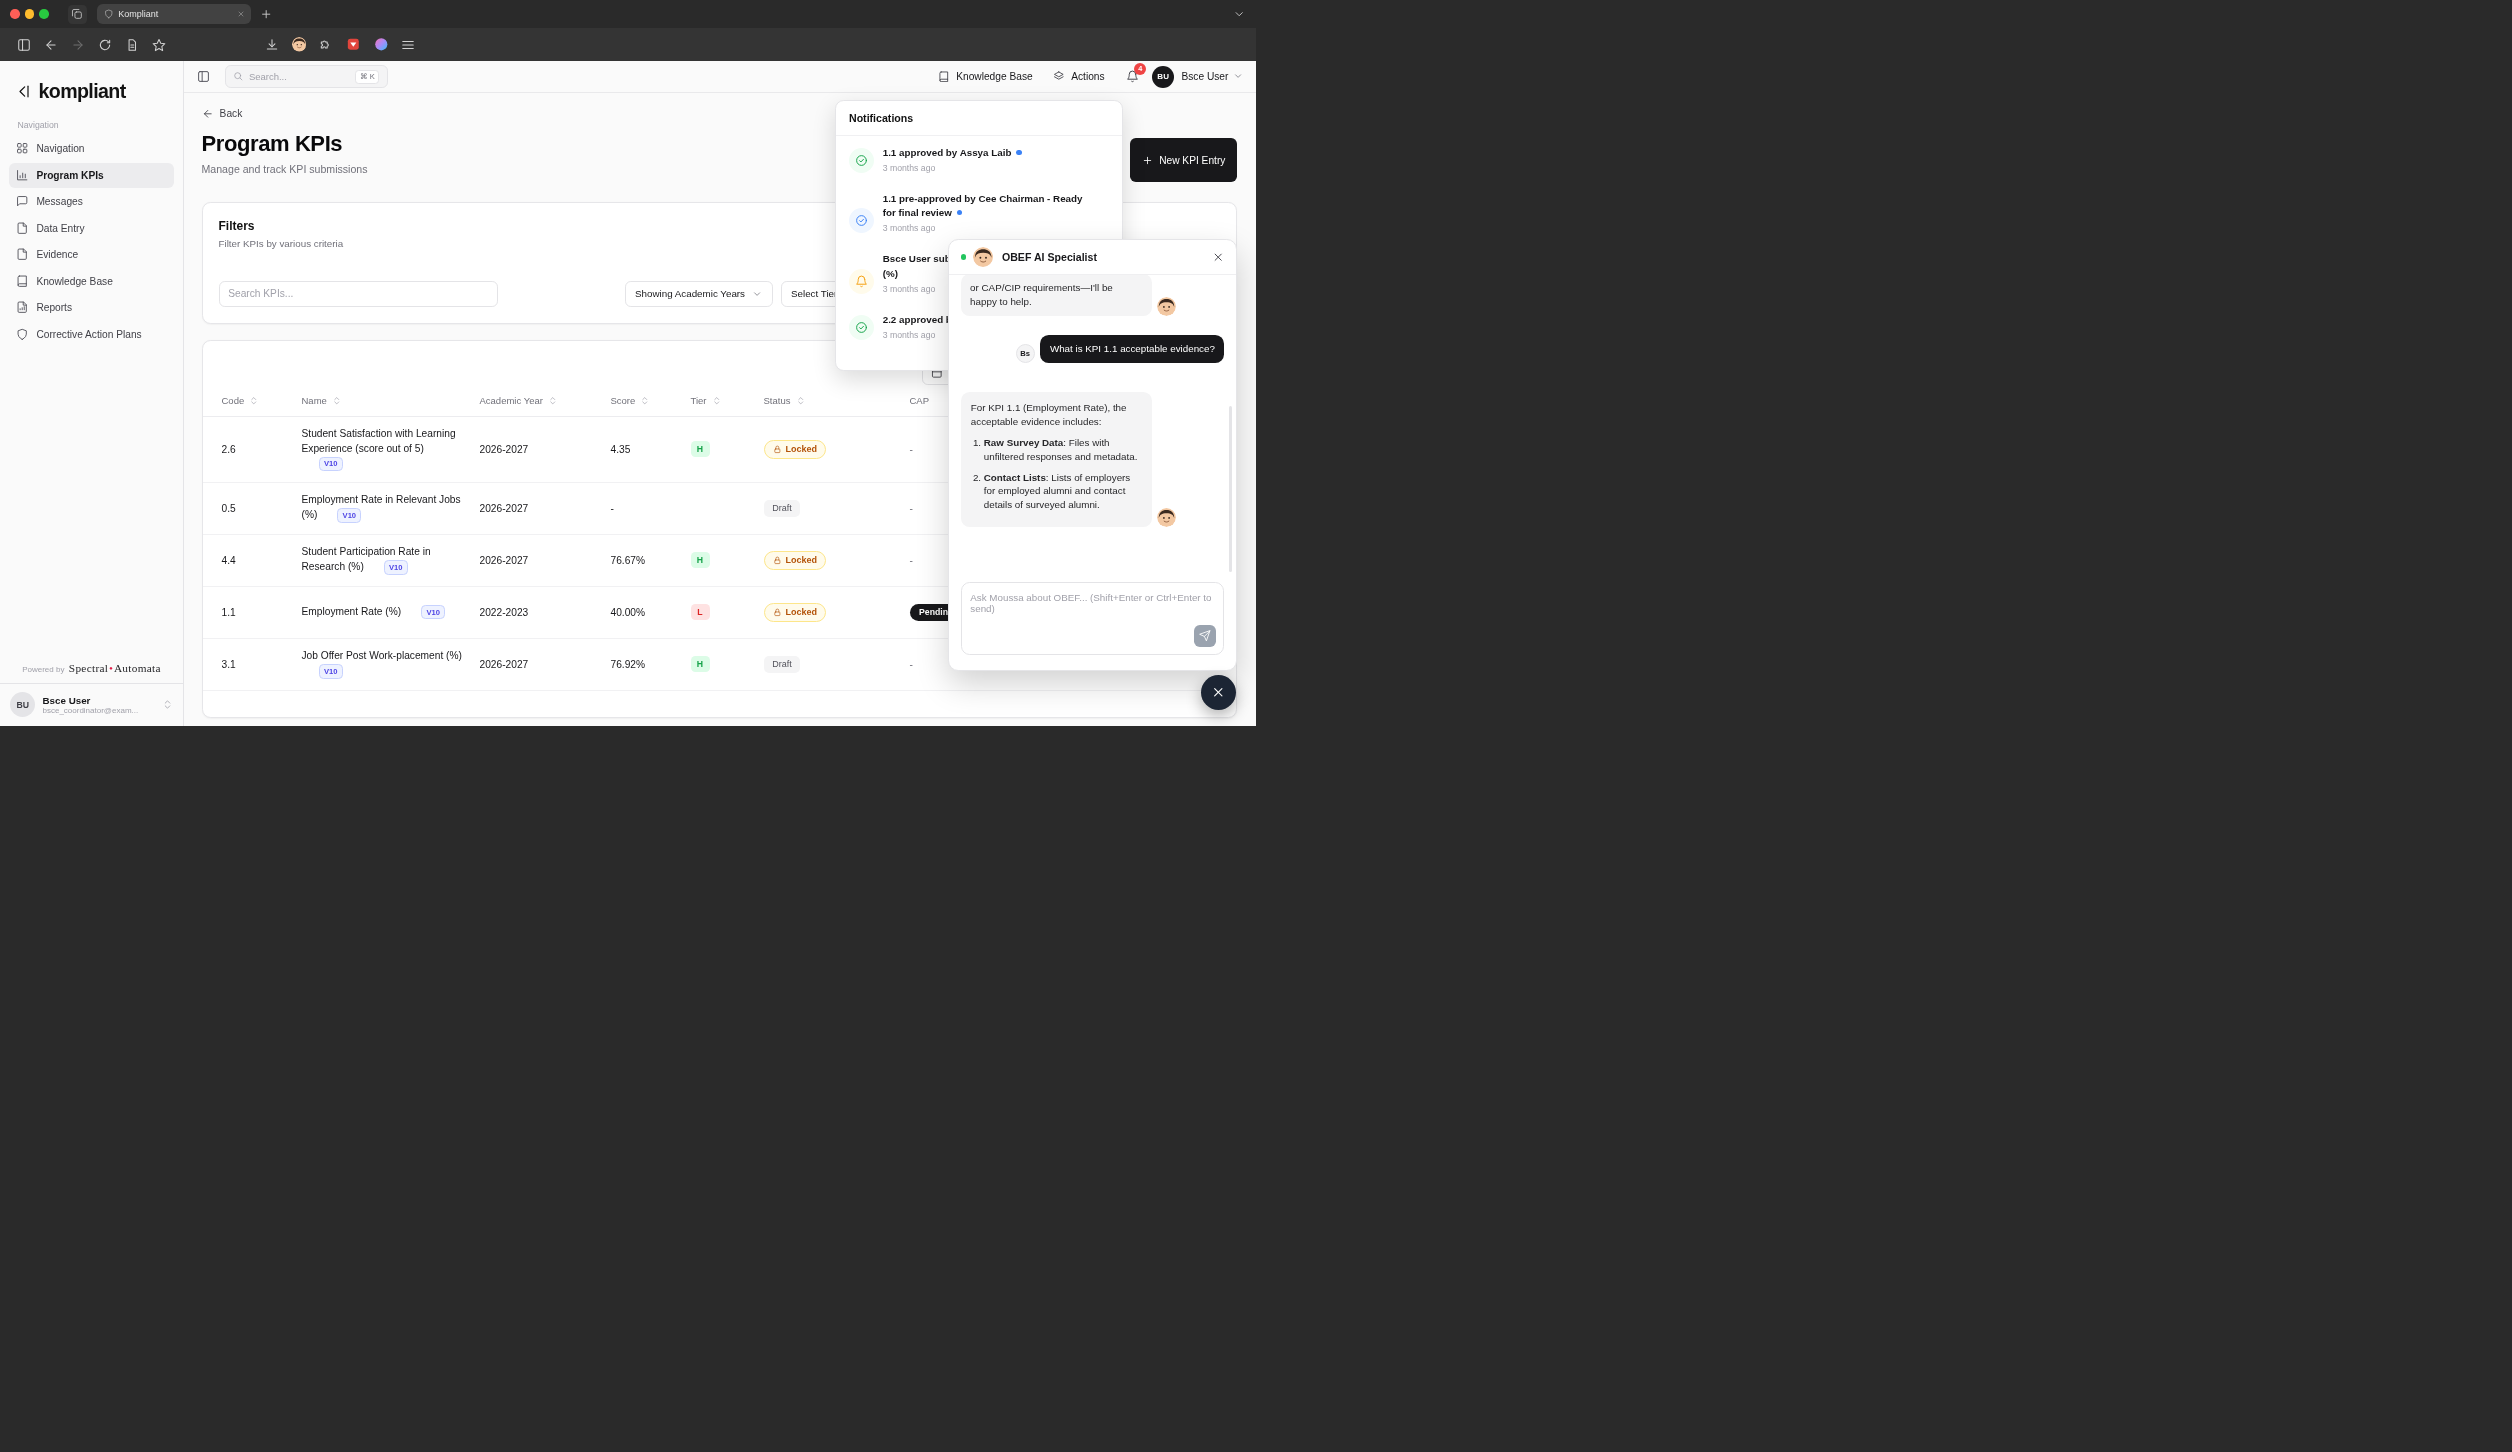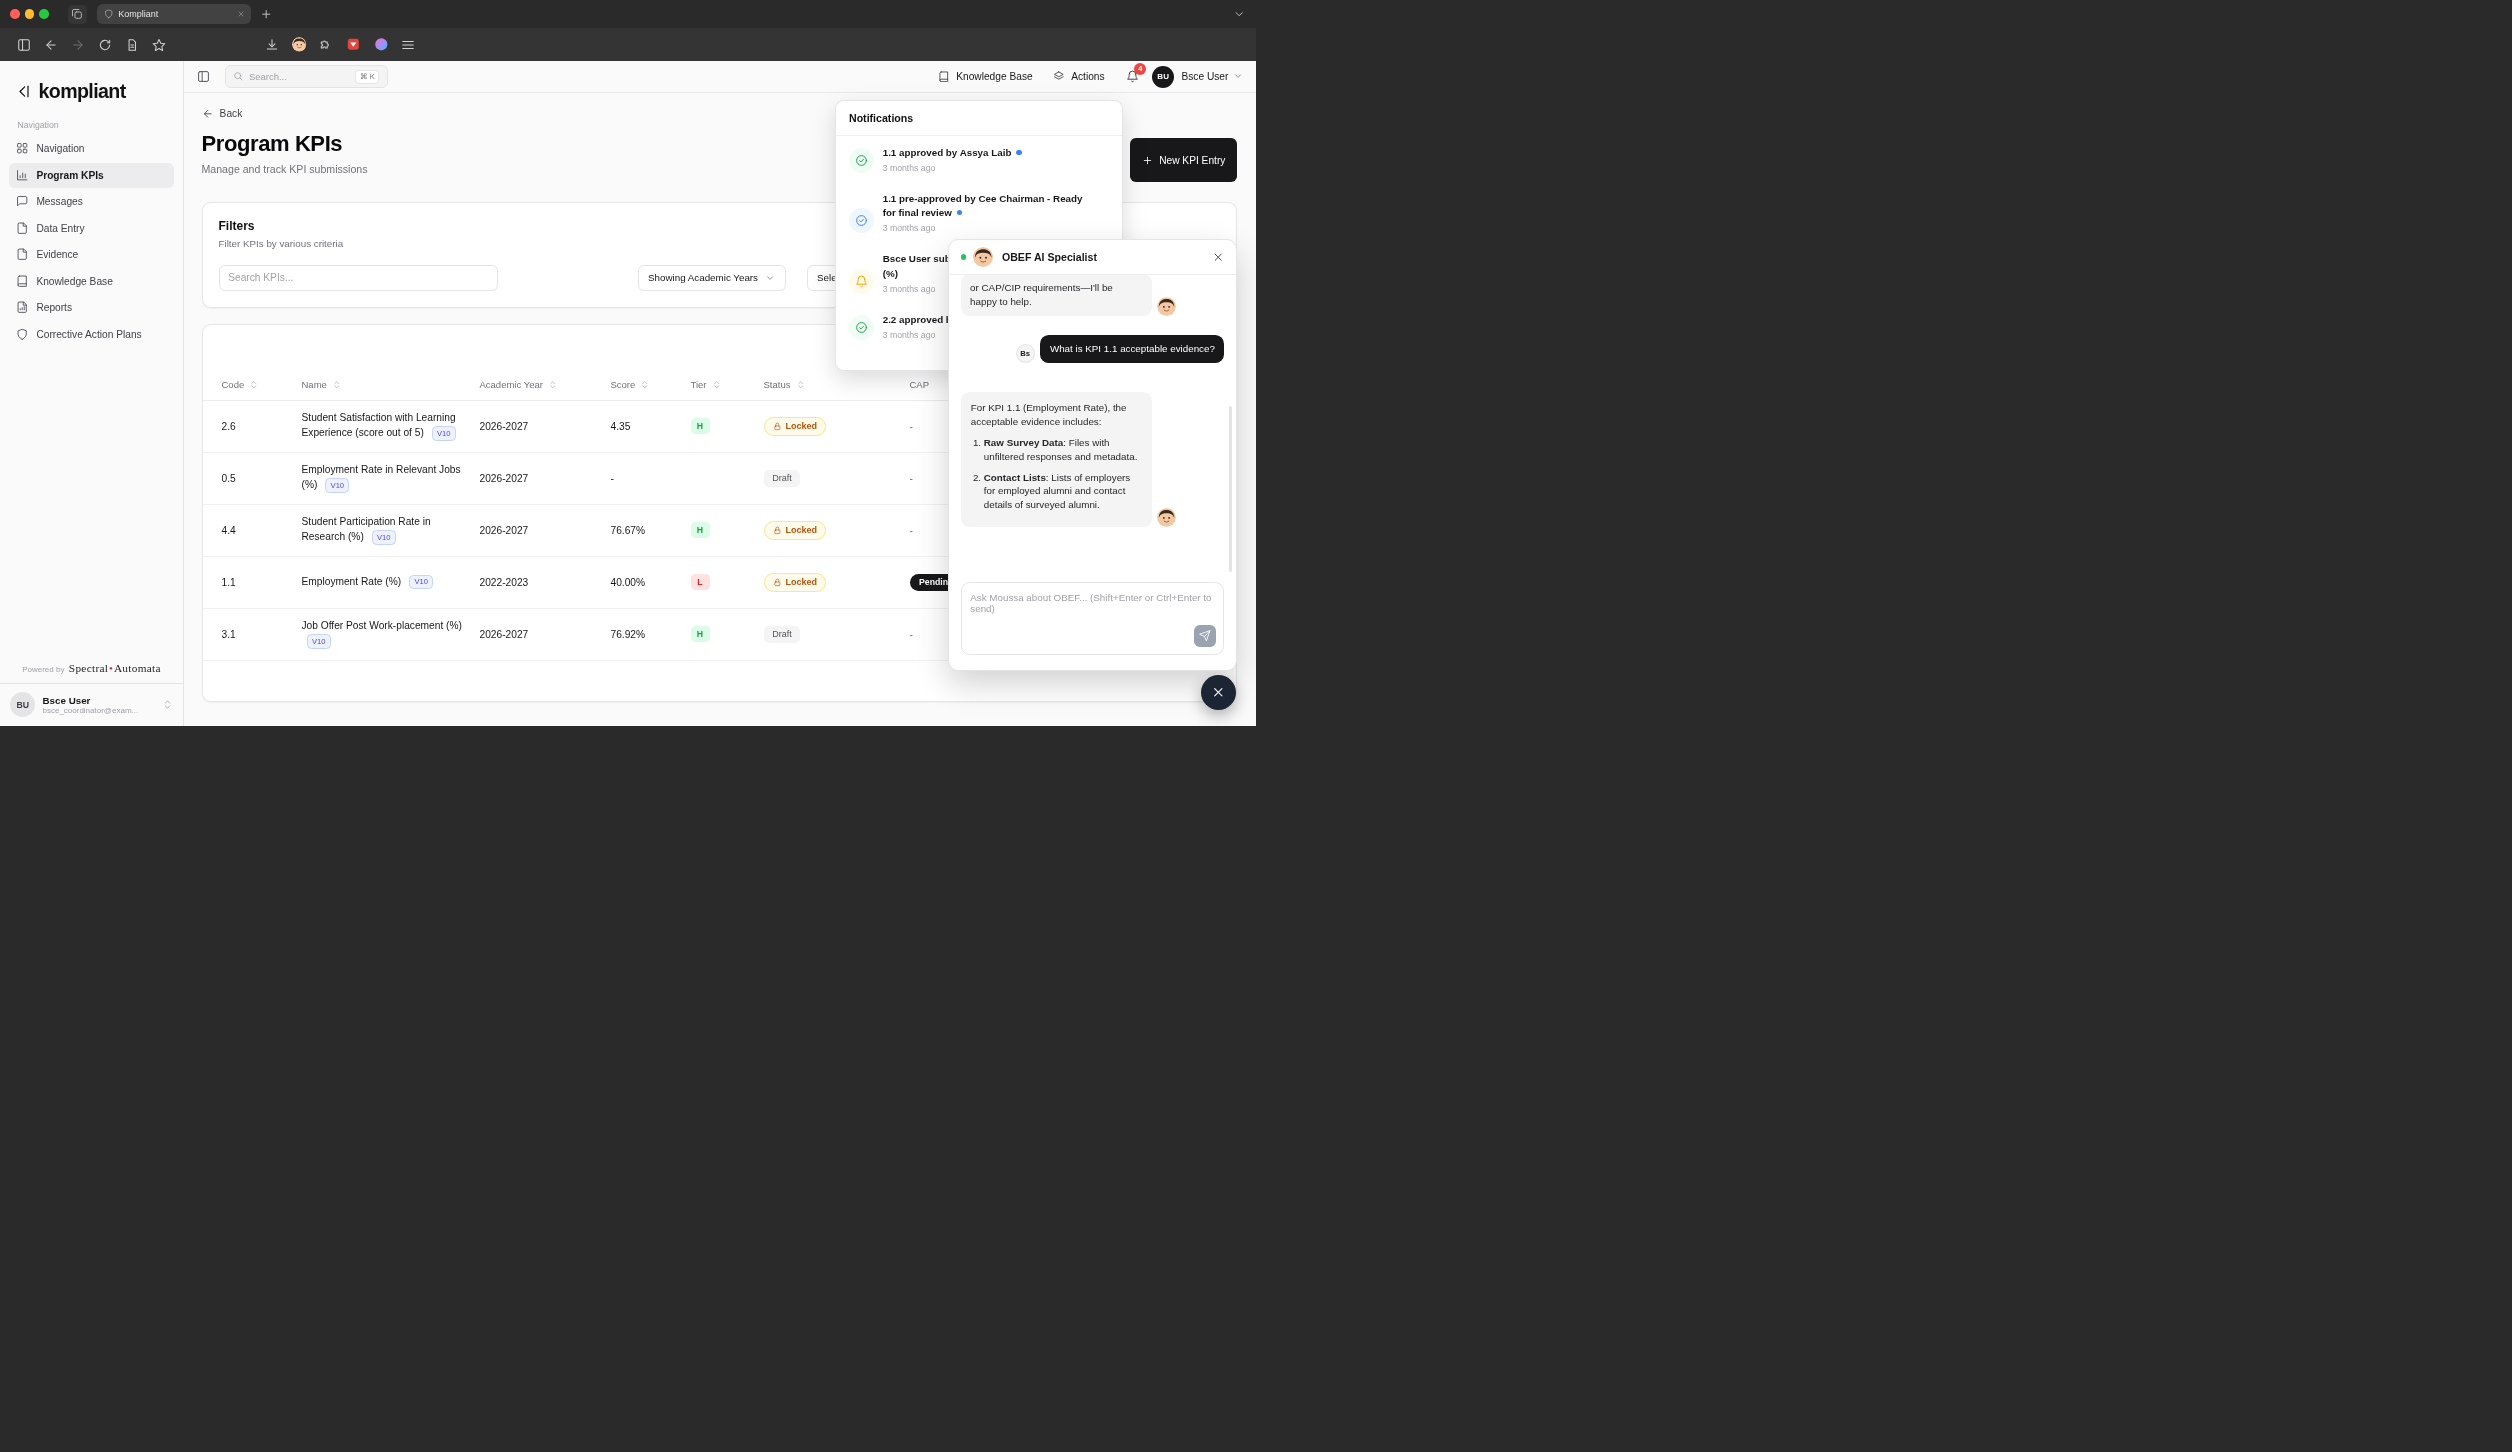--- a/index.html
+++ b/index.html
@@ -79,42 +79,42 @@
 .back-row [data-icon]{width:11.6px;height:11.6px}
 .title-row{display:flex;justify-content:space-between;align-items:flex-start;margin-top:11.6px}
 h1{font-size:22px;font-weight:700;color:#09090b;letter-spacing:-0.4px}
 .subtitle{font-size:10.6px;color:#71717a;margin-top:5.8px}
 .btn-primary{background:var(--primary,#18181b);color:#fff;border:none;border-radius:5.8px;padding:0 11.6px;height:44px;font-size:10.2px;font-family:inherit;display:flex;gap:6.5px;align-items:center;margin-top:7.3px;cursor:pointer}
 .btn-primary [data-icon]{width:11px;height:11px}
 .card{background:#fff;border:0.7px solid #e6e6e9;border-radius:8.7px;box-shadow:0 0.7px 1.5px rgba(0,0,0,.04)}
 .filters-card{margin-top:20.4px;padding:16px}
 .card-title{font-size:12px;font-weight:700;color:#111}
 .card-sub{font-size:9.8px;color:#71717a;margin-top:4.4px}
-.filters-row{display:flex;align-items:center;margin-top:16px;gap:21px}
+.filters-row{display:flex;align-items:center;margin-top:32px;gap:8px}
 .input{height:26px;border:0.7px solid #e4e4e7;border-radius:5.8px;padding:0 8.7px;font-size:10.2px;color:#18181b;background:#fff;font-family:inherit;outline:none}
 .input::placeholder{color:#a1a1aa}
 .search-kpis{width:279px}
 .select{height:26px;border:0.7px solid #e4e4e7;border-radius:5.8px;display:flex;align-items:center;gap:7.3px;padding:0 9.5px;font-size:9.8px;color:#18181b;background:#fff;cursor:pointer;white-space:nowrap;overflow:hidden}
 .select.d1{width:148px;margin-left:119px}
 .select.d2{width:146px}
 .sel-chev{width:10.2px;height:10.2px;color:#71717a;margin-left:auto}
 
 .kpi-card{margin-top:16px;position:relative;padding-top:16px;min-height:378px}
 .kpi-head{padding:0 19px}
 .export-btn{position:absolute;left:719px;top:19px;height:25px;border:0.7px solid #e4e4e7;border-radius:5.8px;display:flex;align-items:center;gap:6.5px;padding:0 8.7px;font-size:9.8px;color:#18181b;background:#fff;font-family:inherit;cursor:pointer}
 .export-btn [data-icon]{width:11.6px;height:11.6px;color:#3f3f46}
 .table{margin-top:29px}
 .t-row{display:grid;grid-template-columns:80px 178px 131px 80px 73px 146px 109px 96px 1fr;align-items:center;padding-left:19px}
 .t-head{height:31px;color:#71717a;font-size:9.5px;border-bottom:0.7px solid #ececef}
 .th{display:flex;align-items:center;gap:5.1px}
 .sort{width:9.5px;height:9.5px;color:#a1a1aa;display:inline-flex}
 .sort svg{width:100%;height:100%}
 .body-row{border-bottom:0.7px solid #f1f1f3;min-height:52px;padding-top:10.2px;padding-bottom:10.2px;font-size:10.2px;color:#18181b}
 .name-cell{padding-right:17.5px;line-height:1.45}
-.vbadge{display:inline-block;border:0.7px solid #c7d2fe;background:#eef2ff;color:var(--version-indigo,#4f46e5);font-size:7.6px;font-weight:400;border-radius:4.4px;padding:0.7px 4.4px;margin-left:5px;vertical-align:0.7px;white-space:nowrap}
+.vbadge{display:inline-block;border:0.7px solid #c7d2fe;background:#eef2ff;color:var(--version-indigo,#4f46e5);font-size:7.6px;font-weight:700;border-radius:4.4px;padding:0.7px 4.4px;margin-left:17px;vertical-align:0.7px;white-space:nowrap}
 .tier{width:19px;height:16px;border-radius:4.4px;display:inline-flex;align-items:center;justify-content:center;font-size:8.7px;font-weight:700}
 .tier.H{background:#dcfce7;color:var(--tier-high,#16a34a)}
 .tier.L{background:#fee2e2;color:var(--tier-low,#dc2626)}
 .status-badge{display:inline-flex;align-items:center;gap:4.4px;font-size:9px}
 .status-badge.locked{border:0.7px solid #fde68a;background:#fffbeb;color:var(--locked-amber,#b45309);font-weight:700;padding:3.6px 8px;border-radius:727px}
 .status-badge.locked svg{width:8.7px;height:8.7px}
 .status-badge.draft{background:#f4f4f5;color:#52525b;font-weight:500;padding:3.6px 8.7px;border-radius:5.1px}
 .cap-dash{color:#71717a}
 .cap-pill{display:inline-flex;background:var(--primary,#18181b);color:#fff;font-size:8.7px;font-weight:700;padding:3.6px 9.5px;border-radius:727px;white-space:nowrap}
 .date-cell{font-size:9.8px}

